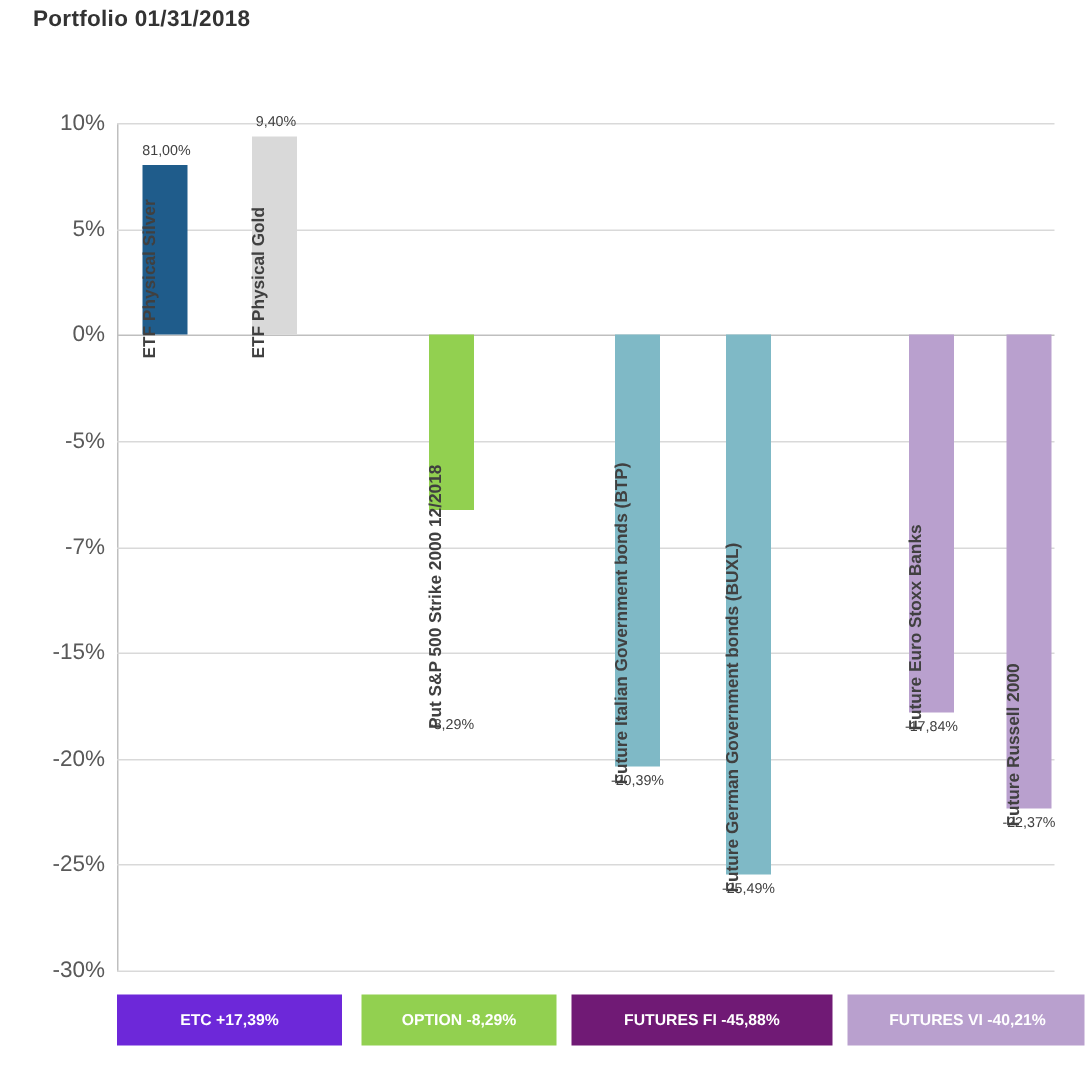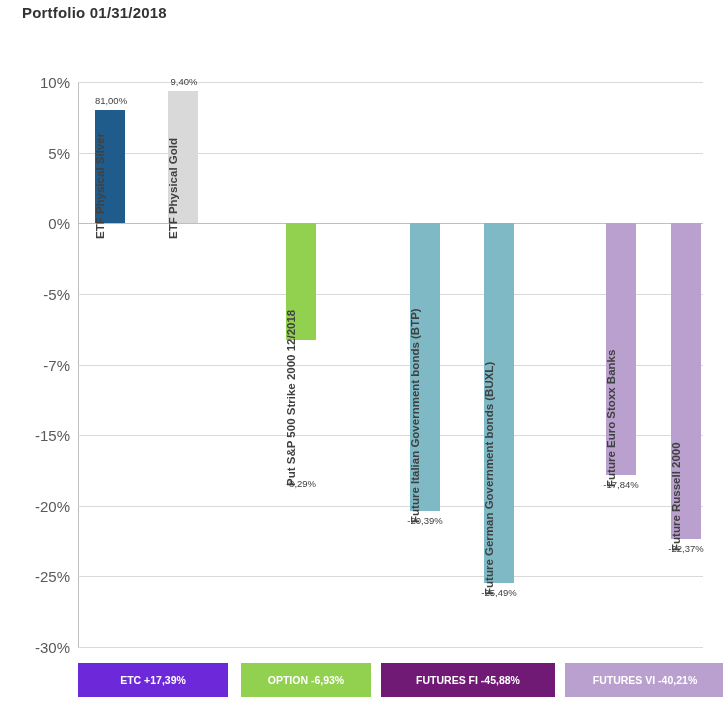--- a/index.html
+++ b/index.html
@@ -176,21 +176,21 @@
     <div class="bar" style="left:593px; top:141.2px; width:30px; height:315.8px; background:#B9A0CE;"></div>
     <div class="bar-value" style="left:577px; top:461px; width:62px;">-22,37%</div>
     <div class="bar-name" style="left:604px; top:457px;">Future Russell 2000</div>
   </div>
 
   <div id="legend">
     <div class="legend-item" style="left:0px; width:150px; background:#6d28d9;">
       <span>ETC +17,39%</span>
     </div>
     <div class="legend-item" style="left:163px; width:130px; background:#92D050;">
-      <span>OPTION -6,93%</span>
+      <span>OPTION -8,29%</span>
     </div>
     <div class="legend-item" style="left:303px; width:174px; background:#701a75;">
       <span>FUTURES FI -45,88%</span>
     </div>
     <div class="legend-item" style="left:487px; width:160px; background:#B9A0CE;">
       <span>FUTURES VI -40,21%</span>
     </div>
   </div>
 
 </div>

